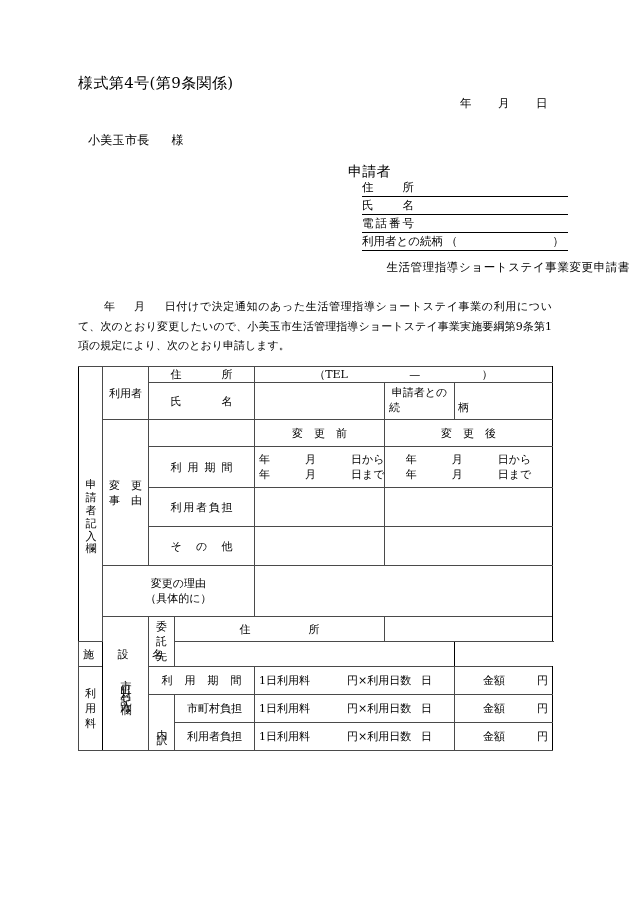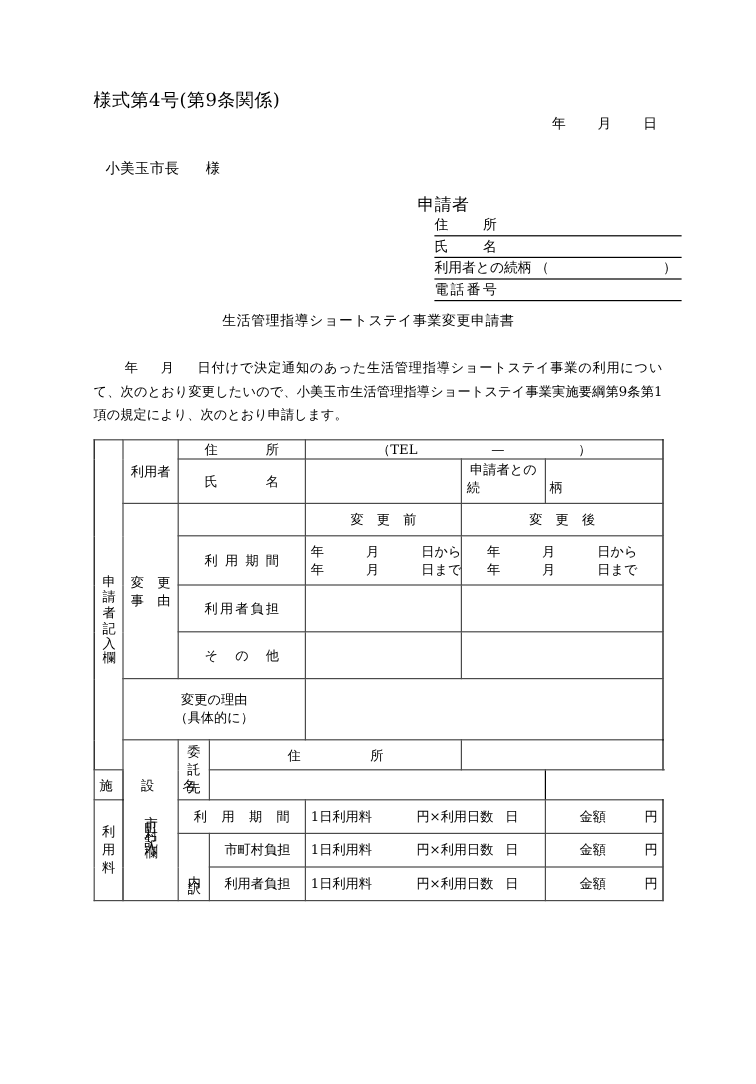--- a/index.html
+++ b/index.html
@@ -84,23 +84,23 @@
   }
   .app-row .paren-open { margin-left: 3px; }
   .app-row .paren-close {
     position: absolute;
     right: 4px;
   }
 
   
   .doc-title {
     position: absolute;
-    left: 0; right: 16px;
+    left: 0; right: 0;
     top: 260px;
-    text-align: center;
+    text-align: right;
     font-size: 11.5px;
     letter-spacing: 0.6px;
   }
   .body-text {
     position: absolute;
     left: 78px;
     top: 297px;
     width: 474px;
     font-size: 11px;
     line-height: 19.5px;
@@ -184,24 +184,24 @@
   <div class="applicant">
     <div class="applicant-title">申請者</div>
     <div class="applicant-rows">
       <div class="app-row">
         <span class="lbl-2">住　　所</span>
       </div>
       <div class="app-row">
         <span class="lbl-2">氏　　名</span>
       </div>
       <div class="app-row">
-        <span>利用者との続柄</span><span class="paren-open">（</span><span class="paren-close">）</span>
+        <span class="lbl-2">電話番号</span>
       </div>
       <div class="app-row">
-        <span class="lbl-2">電話番号</span>
+        <span>利用者との続柄</span><span class="paren-open">（</span><span class="paren-close">）</span>
       </div>
     </div>
   </div>
 
   <div class="doc-title">生活管理指導ショートステイ事業変更申請書</div>
 
   <div class="body-text"><span class="indent"></span><span class="gap-y">年</span><span class="gap-m">月</span><span>日付けで決定通知のあった生活管理指導ショートステイ事業の利用について、次のとおり変更したいので、小美玉市生活管理指導ショートステイ事業実施要綱第9条第1項の規定により、次のとおり申請します。</span></div>
 
   <table class="tbl">
     <colgroup>

